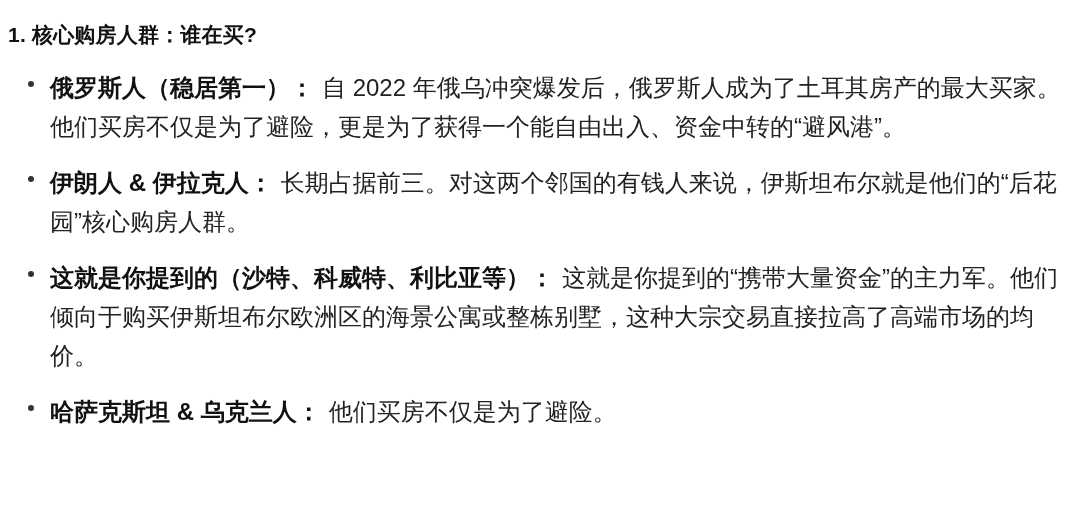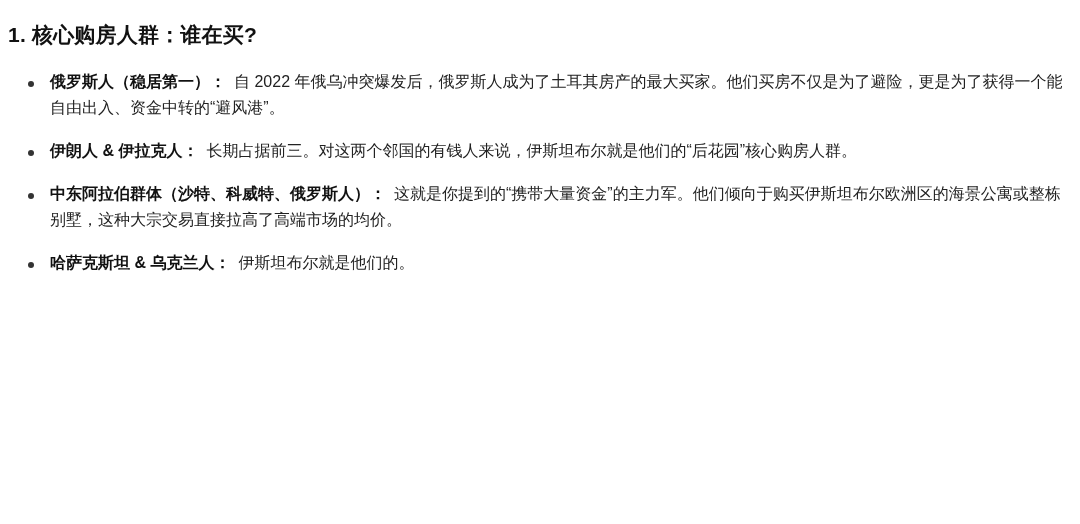--- a/index.html
+++ b/index.html
@@ -34,21 +34,21 @@
   }
   ul.bullets {
     list-style: none;
     margin: 0;
     padding: 0;
   }
   ul.bullets > li {
     position: relative;
     padding-left: 42px;
     margin-bottom: 17px;
-    font-size: 16px;
+    font-size: 24px;
     line-height: 1.62;
     color: #222222;
   }
   ul.bullets > li::before {
     content: "";
     position: absolute;
     left: 20px;
     top: 12px;
     width: 6px;
     height: 6px;
@@ -76,22 +76,22 @@
 
     <li>
       <span class="lead">俄罗斯人（稳居第一）：</span><span class="gap"></span><span>自 2022 年俄乌冲突爆发后，俄罗斯人成为了土耳其房产的最大买家。他们买房不仅是为了避险，更是为了获得一个能自由出入、资金中转的“避风港”。</span>
     </li>
 
     <li>
       <span class="lead">伊朗人 &amp; 伊拉克人：</span><span class="gap"></span><span>长期占据前三。对这两个邻国的有钱人来说，伊斯坦布尔就是他们的“后花园”核心购房人群。</span>
     </li>
 
     <li>
-      <span class="lead">中东阿拉伯群体（沙特、科威特、俄罗斯人）：</span><span class="gap"></span><span>这就是你提到的“携带大量资金”的主力军。他们倾向于购买伊斯坦布尔欧洲区的海景公寓或整栋别墅，这种大宗交易直接拉高了高端市场的均价。</span>
+      <span class="lead">这就是你提到的（沙特、科威特、利比亚等）：</span><span class="gap"></span><span>这就是你提到的“携带大量资金”的主力军。他们倾向于购买伊斯坦布尔欧洲区的海景公寓或整栋别墅，这种大宗交易直接拉高了高端市场的均价。</span>
     </li>
 
     <li>
-      <span class="lead">哈萨克斯坦 &amp; 乌克兰人：</span><span class="gap"></span><span>伊斯坦布尔就是他们的。</span>
+      <span class="lead">哈萨克斯坦 &amp; 乌克兰人：</span><span class="gap"></span><span>他们买房不仅是为了避险。</span>
     </li>
 
   </ul>
 
 </div>
 
 </body></html>

